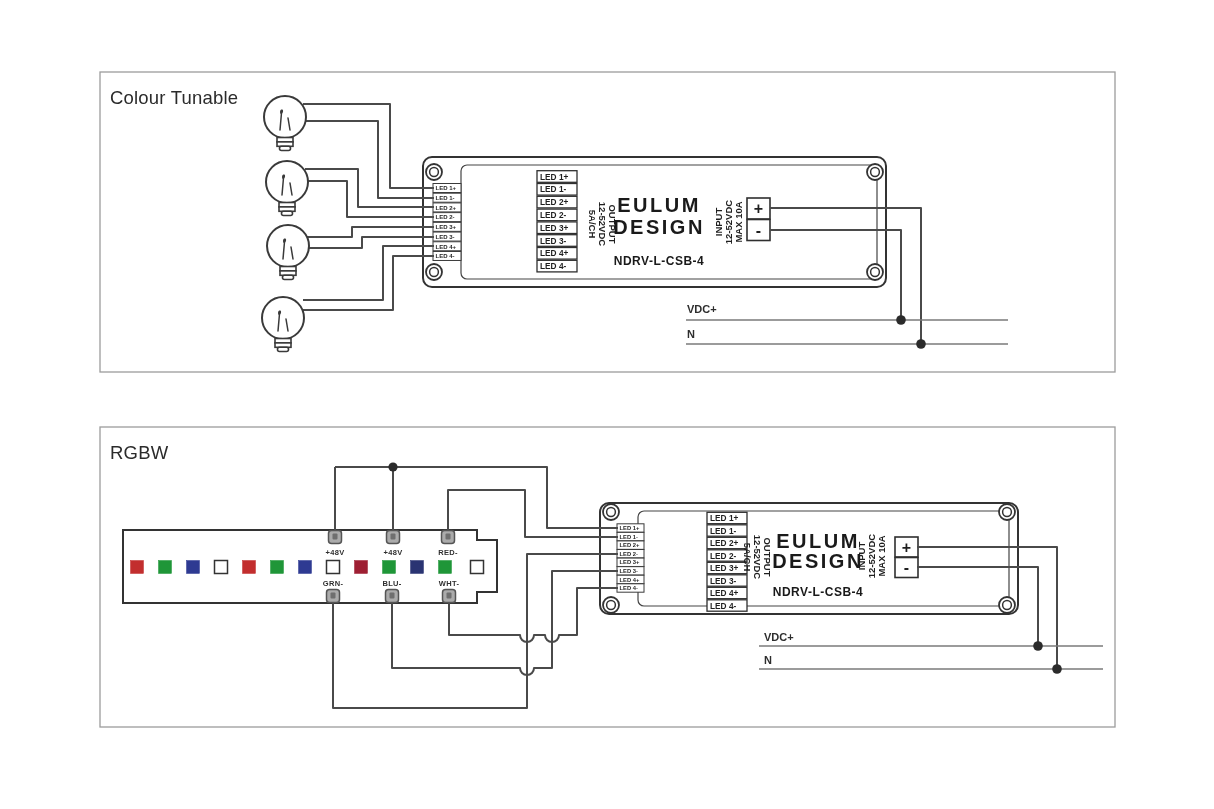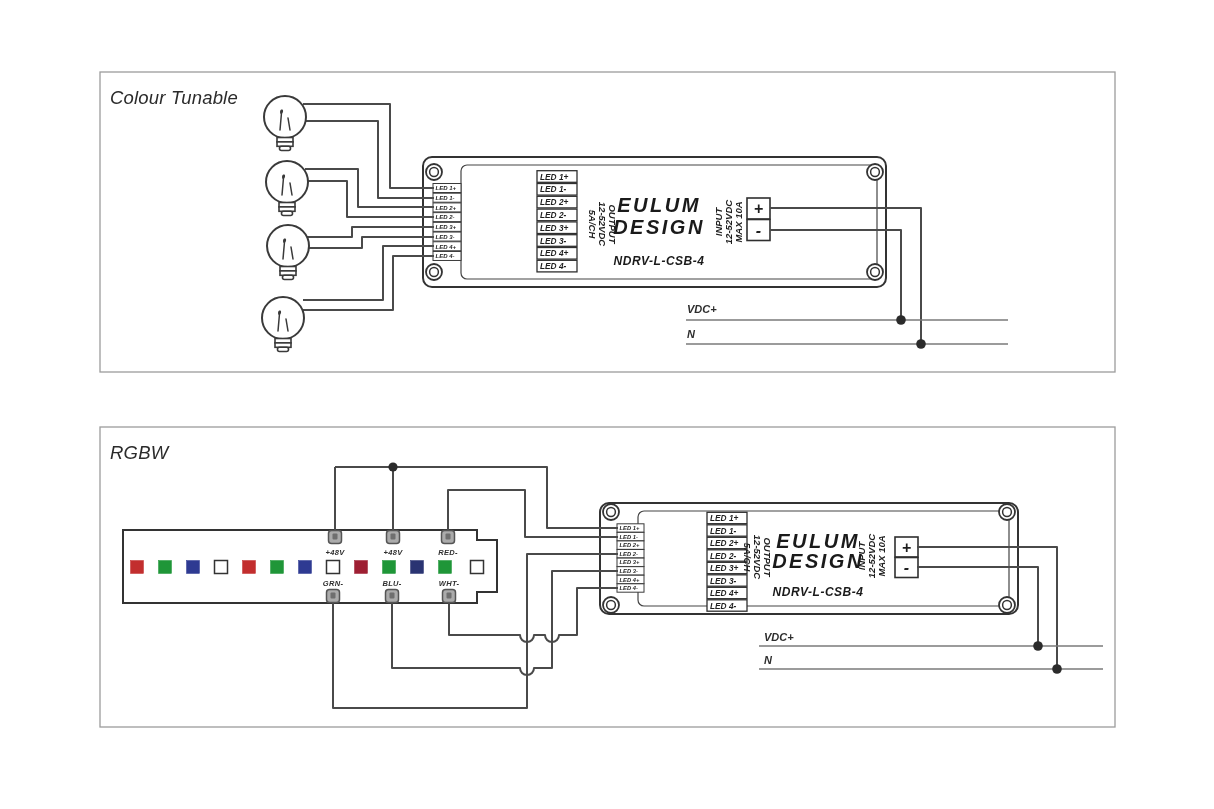--- a/index.html
+++ b/index.html
@@ -1,17 +1,17 @@
 <!DOCTYPE html>
 <html><head>
 <meta charset="utf-8">
 <style>
   html,body{margin:0;padding:0;background:#ffffff;}
   body{font-family:"Liberation Sans", sans-serif;}
-  .stage{position:relative;width:1214px;height:809px;background:#15803d;overflow:hidden;font-style:italic;}
+  .stage{position:relative;width:1214px;height:809px;background:#15803d;overflow:hidden;}
   svg text{user-select:none;}
   .panel-title{font-size:18.5px;font-weight:400;fill:#2b2b2b;letter-spacing:.2px;}
   .rail-label{font-size:11px;font-weight:700;fill:#2d2d2d;}
   .pad-label{font-size:7.5px;font-weight:700;fill:#2f2f2f;text-anchor:middle;letter-spacing:.3px;}
 </style>
 </head>
 <body>
 
 <div class="stage">
 <svg width="1214" height="809" viewBox="0 0 1214 809" xmlns="http://www.w3.org/2000/svg">

